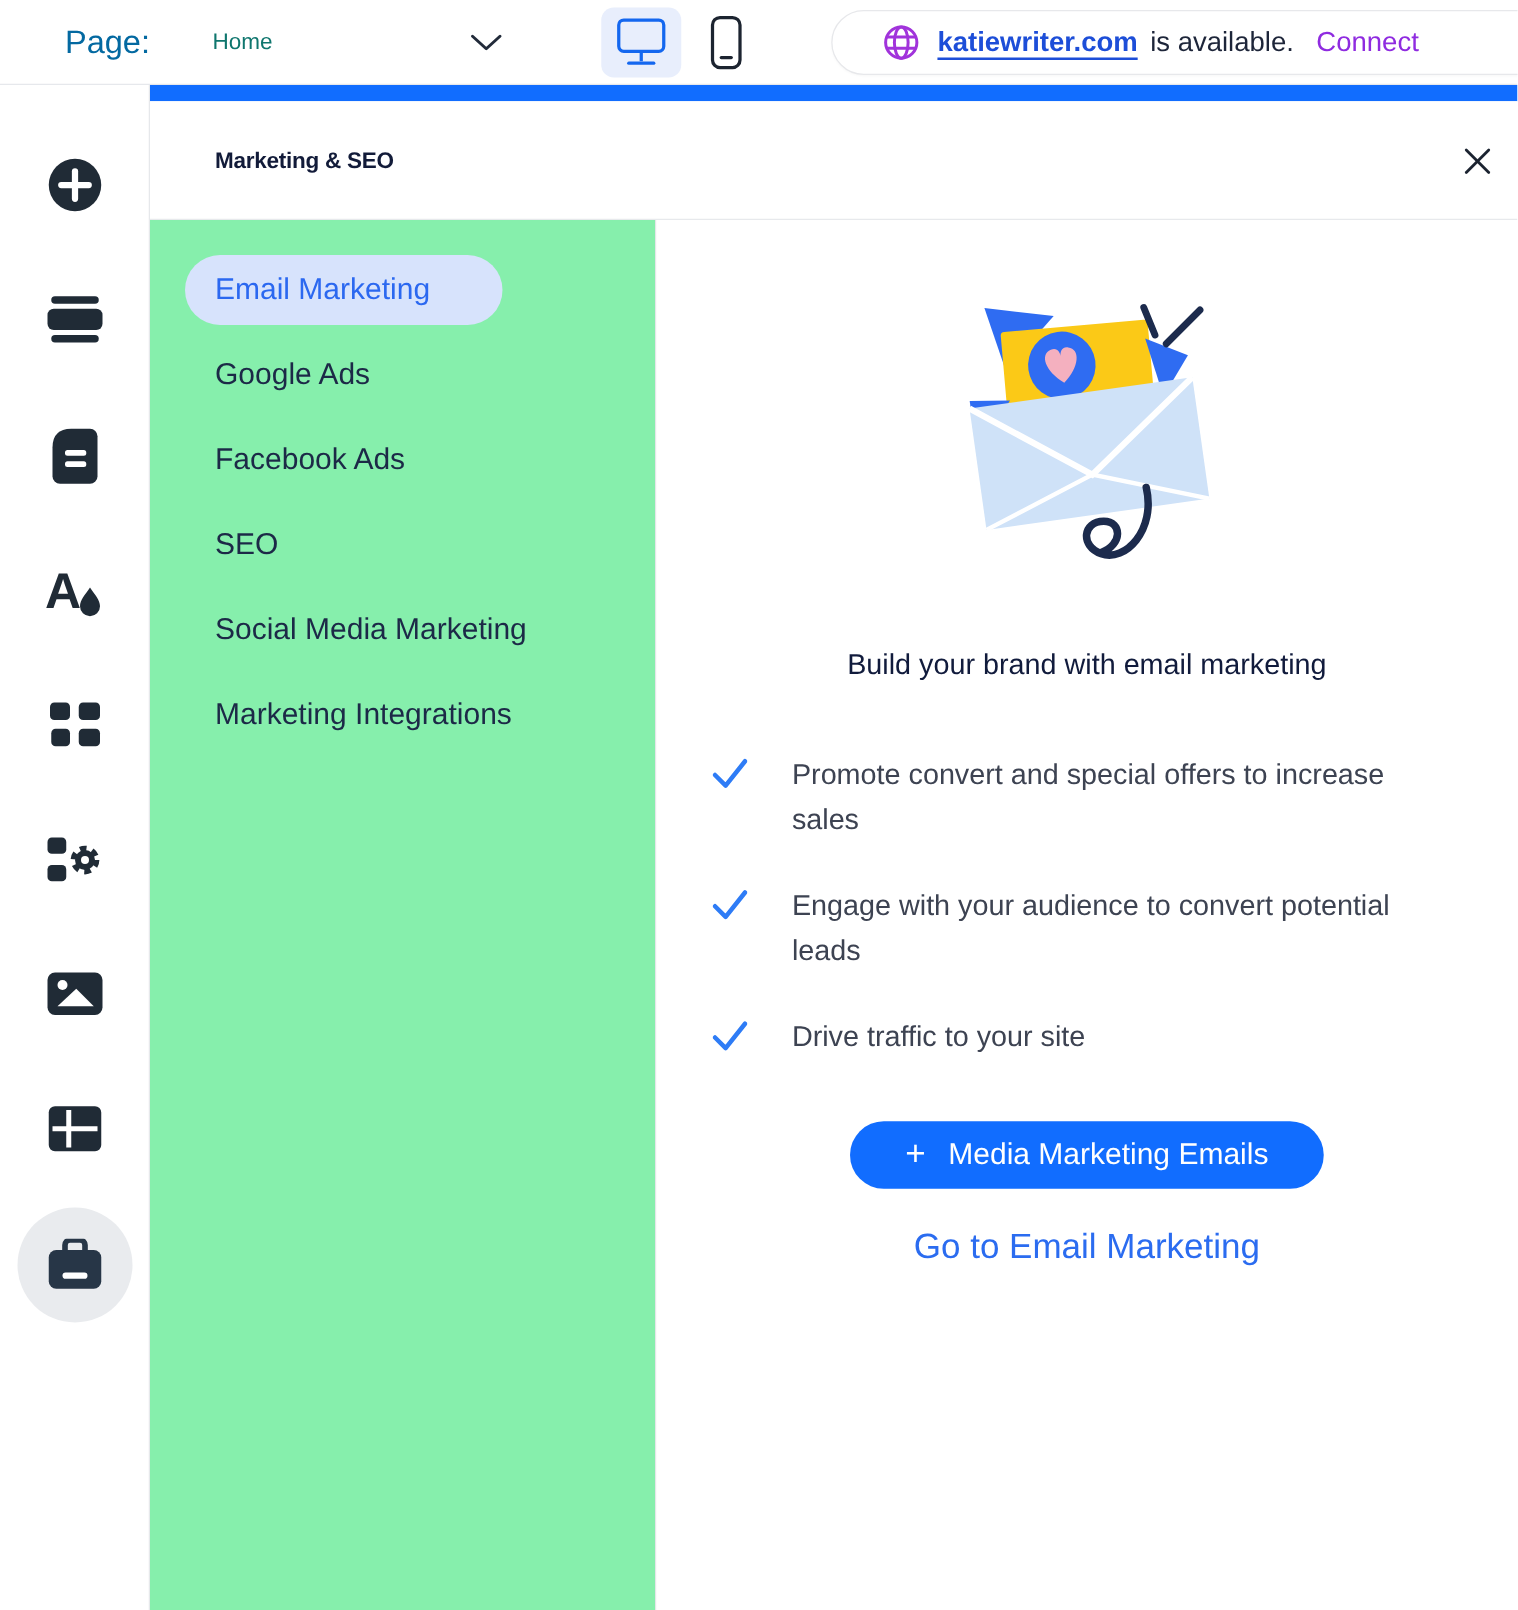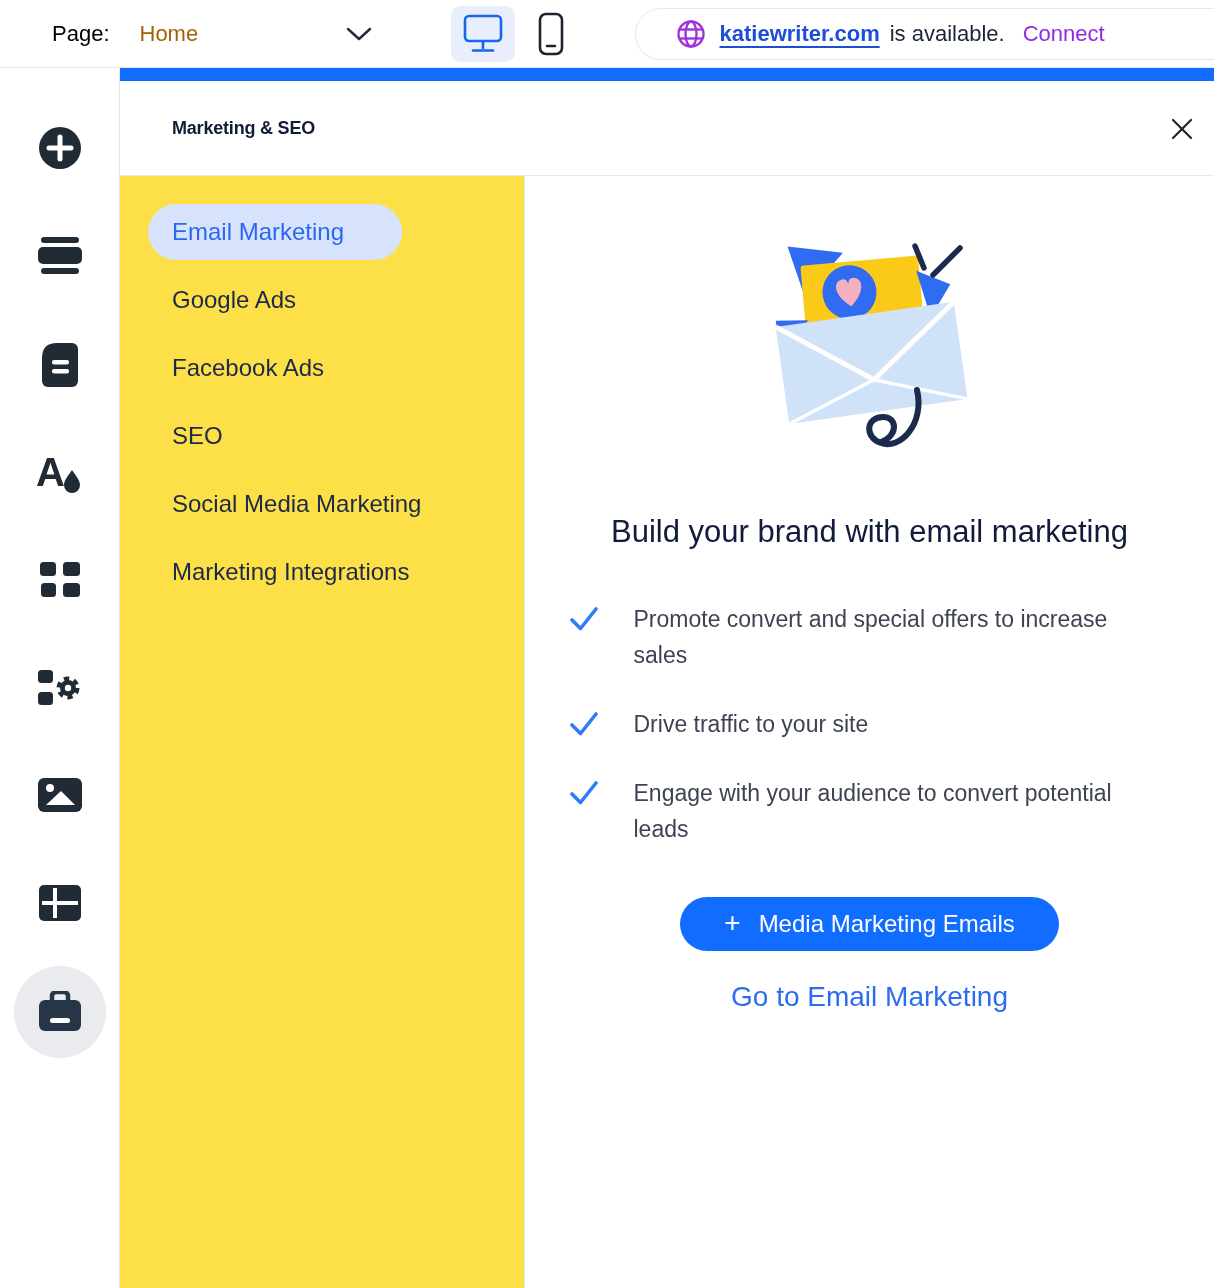--- a/index.html
+++ b/index.html
@@ -12,23 +12,23 @@
     color:#131c3c;
   }
   svg { display:block; }
 
   
   .topbar {
     position:absolute; left:0; top:0; width:1214px; height:68px;
     background:#fff; border-bottom:1px solid #e6e8ec;
     display:flex; align-items:center; padding-left:52px; z-index:30;
   }
-  .page-label { font-size:22px; color:#000000; margin-right:30px; font-weight:500;}
+  .page-label { font-size:26px; color:#0369a1; margin-right:50px; font-weight:500;}
   .page-selector { display:flex; align-items:center; cursor:pointer; }
-  .page-value { font-size:22px; color:#a16207; width:206px; font-weight:500;}
+  .page-value { font-size:18px; color:#0f766e; width:206px; font-weight:500;}
   .vsep { width:1px; height:68px; background:#e4e7ea; }
   .sep1 { margin-left:57px; }
   .sep2 { margin-left:34px; }
   .device-toggle { display:flex; align-items:center; }
   .device-btn {
     width:64px; height:56px; border-radius:10px;
     display:flex; align-items:center; justify-content:center; cursor:pointer;
   }
   .device-btn.desktop { background:#e8eefc; margin-left:22px; }
   .device-btn.mobile  { background:transparent; margin-left:8px; width:56px; }
@@ -70,37 +70,37 @@
   }
   .panel-title { font-size:18px; font-weight:700; color:#121b39; letter-spacing:-0.2px; }
   .close-btn {
     position:absolute; right:10px; top:26px; width:44px; height:44px;
     display:flex; align-items:center; justify-content:center; cursor:pointer;
   }
   .panel-body { flex:1; display:flex; min-height:0; }
 
   
   .menu-col {
-    width:405px; flex:0 0 auto; background:#fde047; border-right:1px solid #e5e6e9;
+    width:405px; flex:0 0 auto; background:#86efac; border-right:1px solid #e5e6e9;
     padding-top:28px;
   }
   .menu-item {
     height:56px; margin:0 0 12px 28px; padding:0 24px;
     display:inline-flex; align-items:center; border-radius:28px;
     font-size:24px; color:#1c2947; cursor:pointer; width:auto; clear:both; float:left;
   }
   .menu-col::after { content:""; display:block; clear:both; }
   .menu-item.selected { background:#d7e3fc; color:#2b68f0; min-width:254px; }
 
   
   .content-col { flex:1; background:#fff; overflow:hidden; }
   .illustration { margin:46px auto 0; }
   .content-heading {
     width:540px; margin:54px auto 0; text-align:center;
-    font-size:31px; line-height:47px; font-weight:500; color:#111b3c;
+    font-size:23px; line-height:47px; font-weight:500; color:#111b3c;
   }
   .bullet-list { width:600px; margin:46px auto 0; }
   .bullet-row { display:flex; margin-bottom:33px; }
   .bullet-check { width:64px; flex:0 0 auto; padding-top:5px; }
   .bullet-text { width:500px; font-size:23px; line-height:36px; color:#3d4352; }
   .cta-wrap { text-align:center; }
   .primary-btn {
     margin-top:17px; height:54px; padding:0 44px; border:none; border-radius:27px;
     background:#116dff; color:#fff; font-size:24px; font-family:inherit;
     display:inline-flex; align-items:center; gap:18px; cursor:pointer;
@@ -311,29 +311,29 @@
               </svg>
           </span>
           <p class="bullet-text">Promote convert and special offers to increase sales</p>
         </div>
         <div class="bullet-row">
           <span class="bullet-check">
             <svg width="28" height="27" viewBox="0 0 28 27">
                 <polyline points="2,14 10.5,22.5 26,3" fill="none" stroke="#2e7cf6" stroke-width="3.6" stroke-linecap="round" stroke-linejoin="round"></polyline>
               </svg>
           </span>
-          <p class="bullet-text">Drive traffic to your site</p>
+          <p class="bullet-text">Engage with your audience to convert potential leads</p>
         </div>
         <div class="bullet-row">
           <span class="bullet-check">
             <svg width="28" height="27" viewBox="0 0 28 27">
                 <polyline points="2,14 10.5,22.5 26,3" fill="none" stroke="#2e7cf6" stroke-width="3.6" stroke-linecap="round" stroke-linejoin="round"></polyline>
               </svg>
           </span>
-          <p class="bullet-text">Engage with your audience to convert potential leads</p>
+          <p class="bullet-text">Drive traffic to your site</p>
         </div>
       </div>
 
       <div class="cta-wrap">
         <button class="primary-btn">
           <span class="btn-plus">+</span>
           <span>Media Marketing Emails</span>
         </button>
         <br>
         <span class="secondary-link">Go to Email Marketing</span>

